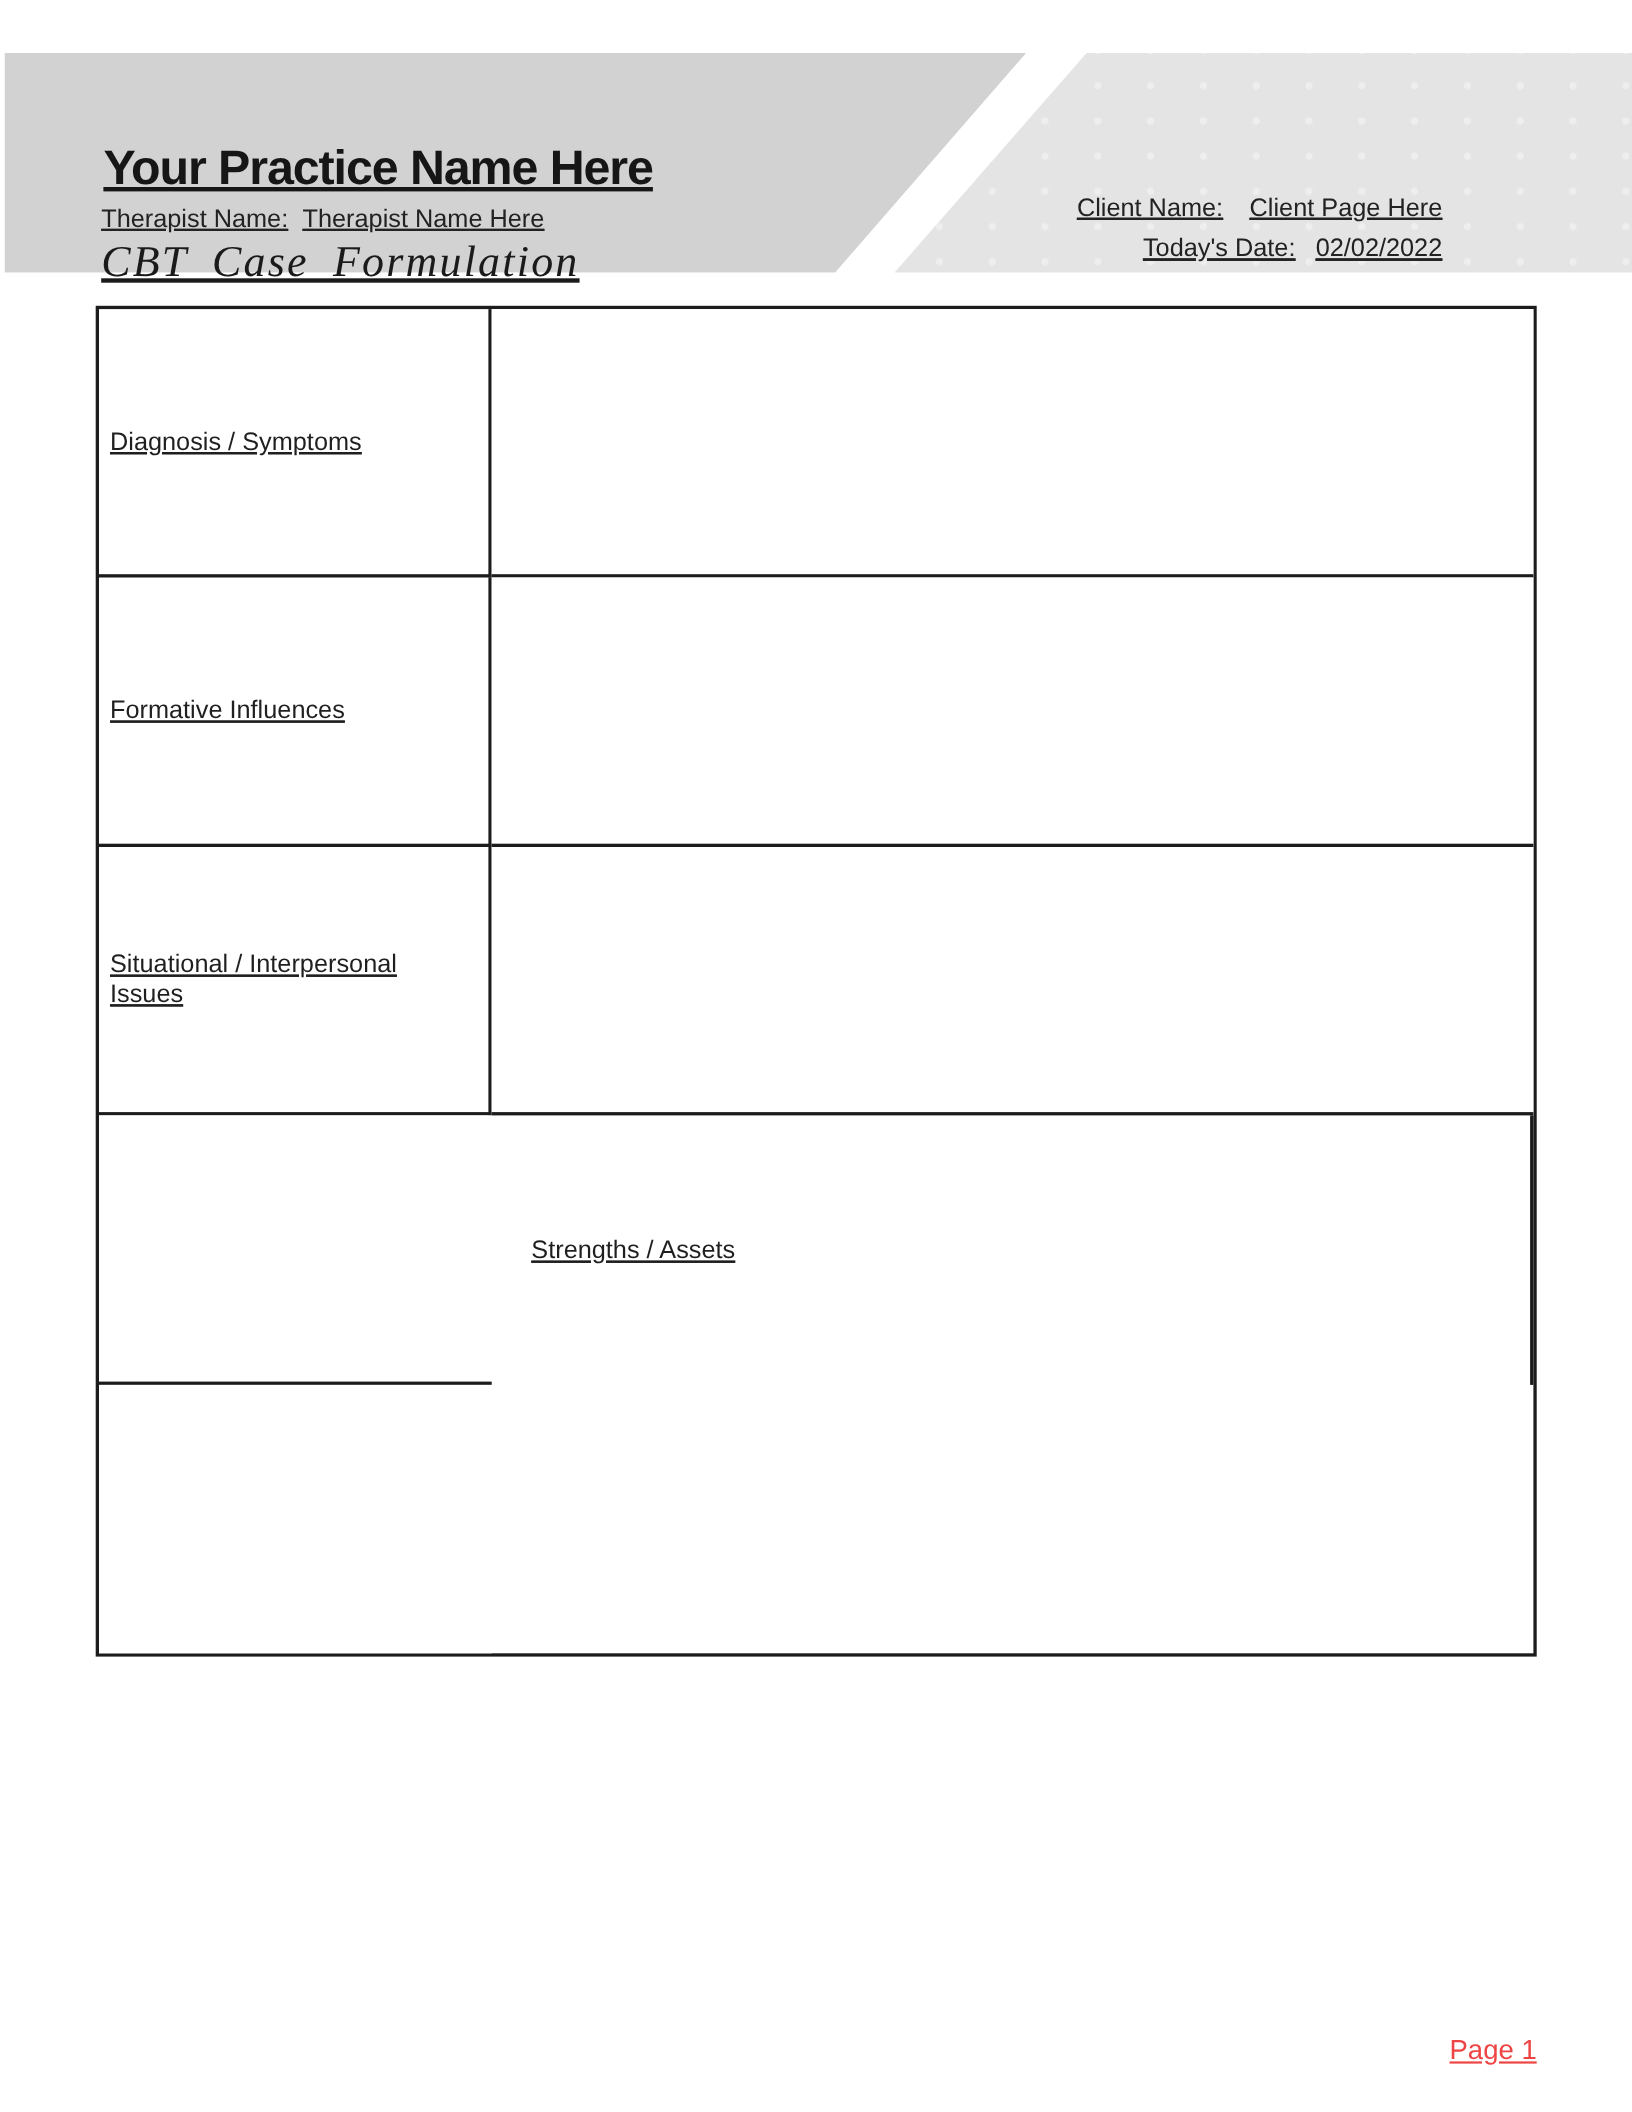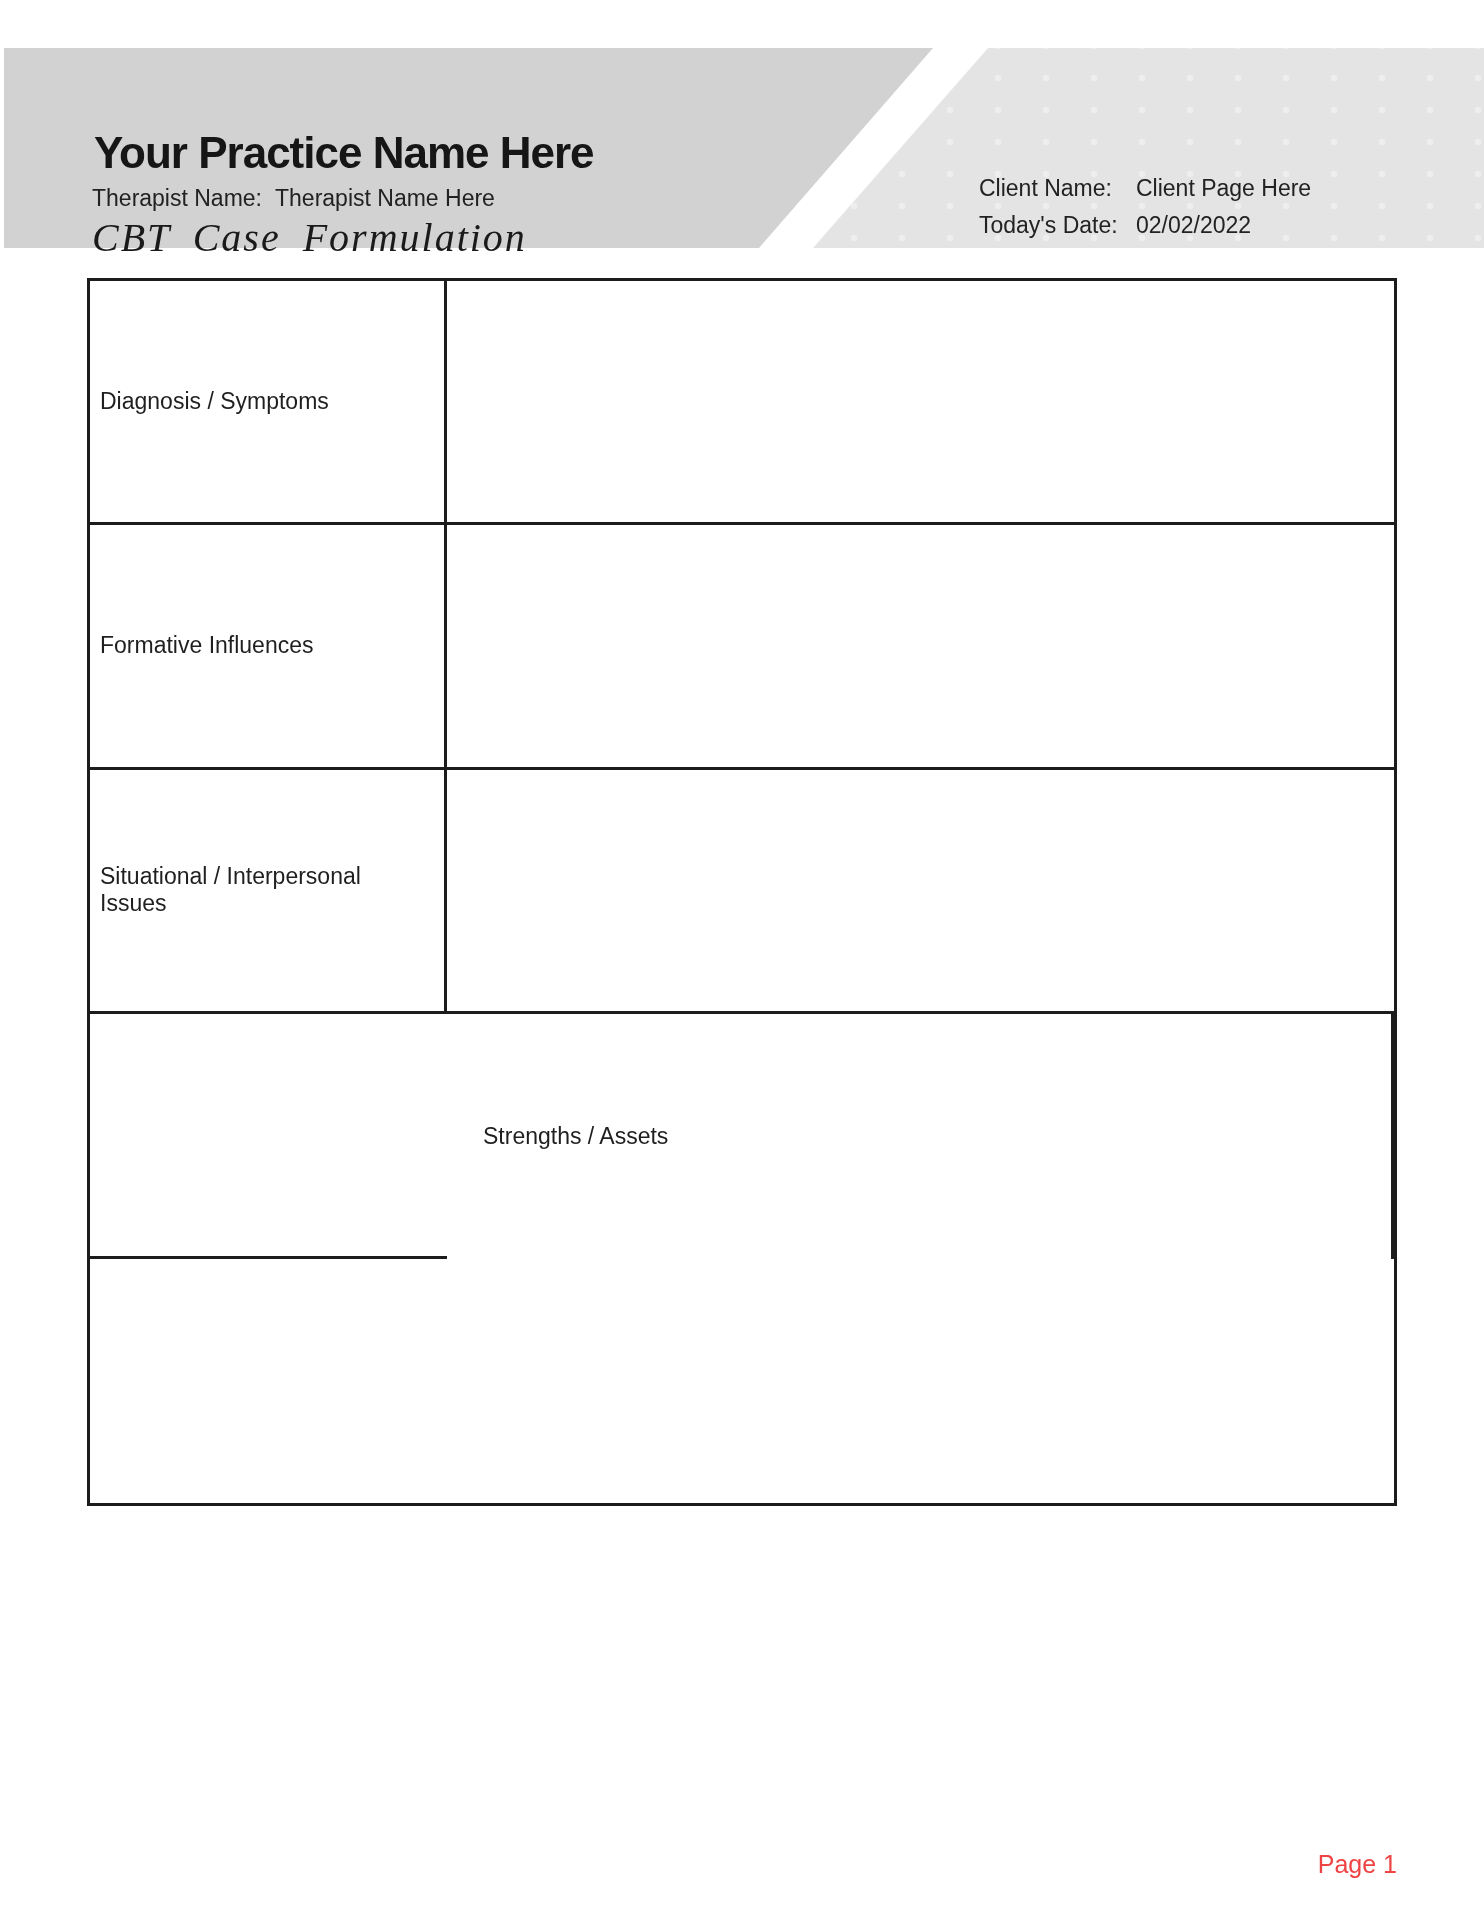--- a/index.html
+++ b/index.html
@@ -1,15 +1,15 @@
 <!DOCTYPE html>
 <html><head>
 <meta charset="utf-8">
 <style>
-  * { margin: 0; padding: 0; box-sizing: border-box; }
+  * { margin: 0; padding: 0; box-sizing: border-box; text-decoration: underline; }
   html, body { background: #ffffff; }
   body { font-family: "Liberation Sans", sans-serif; color: #1e1e1e; }
 
   .page {
     position: relative;
     width: 1484px;
     height: 1920px;
     background: #ffffff;
     overflow: hidden;
   }
@@ -75,20 +75,21 @@
   .client-block {
     position: absolute;
     left: 975px;
     top: 122px;
   }
   .client-row {
     display: flex;
     font-size: 23px;
     line-height: 37px;
     color: #222222;
+    justify-content: flex-end;
   }
   .client-row .field-label { width: 157px; }
 
   
   .form-table {
     position: absolute;
     left: 87px;
     top: 278px;
     width: 1310px;
     height: 1228px;

